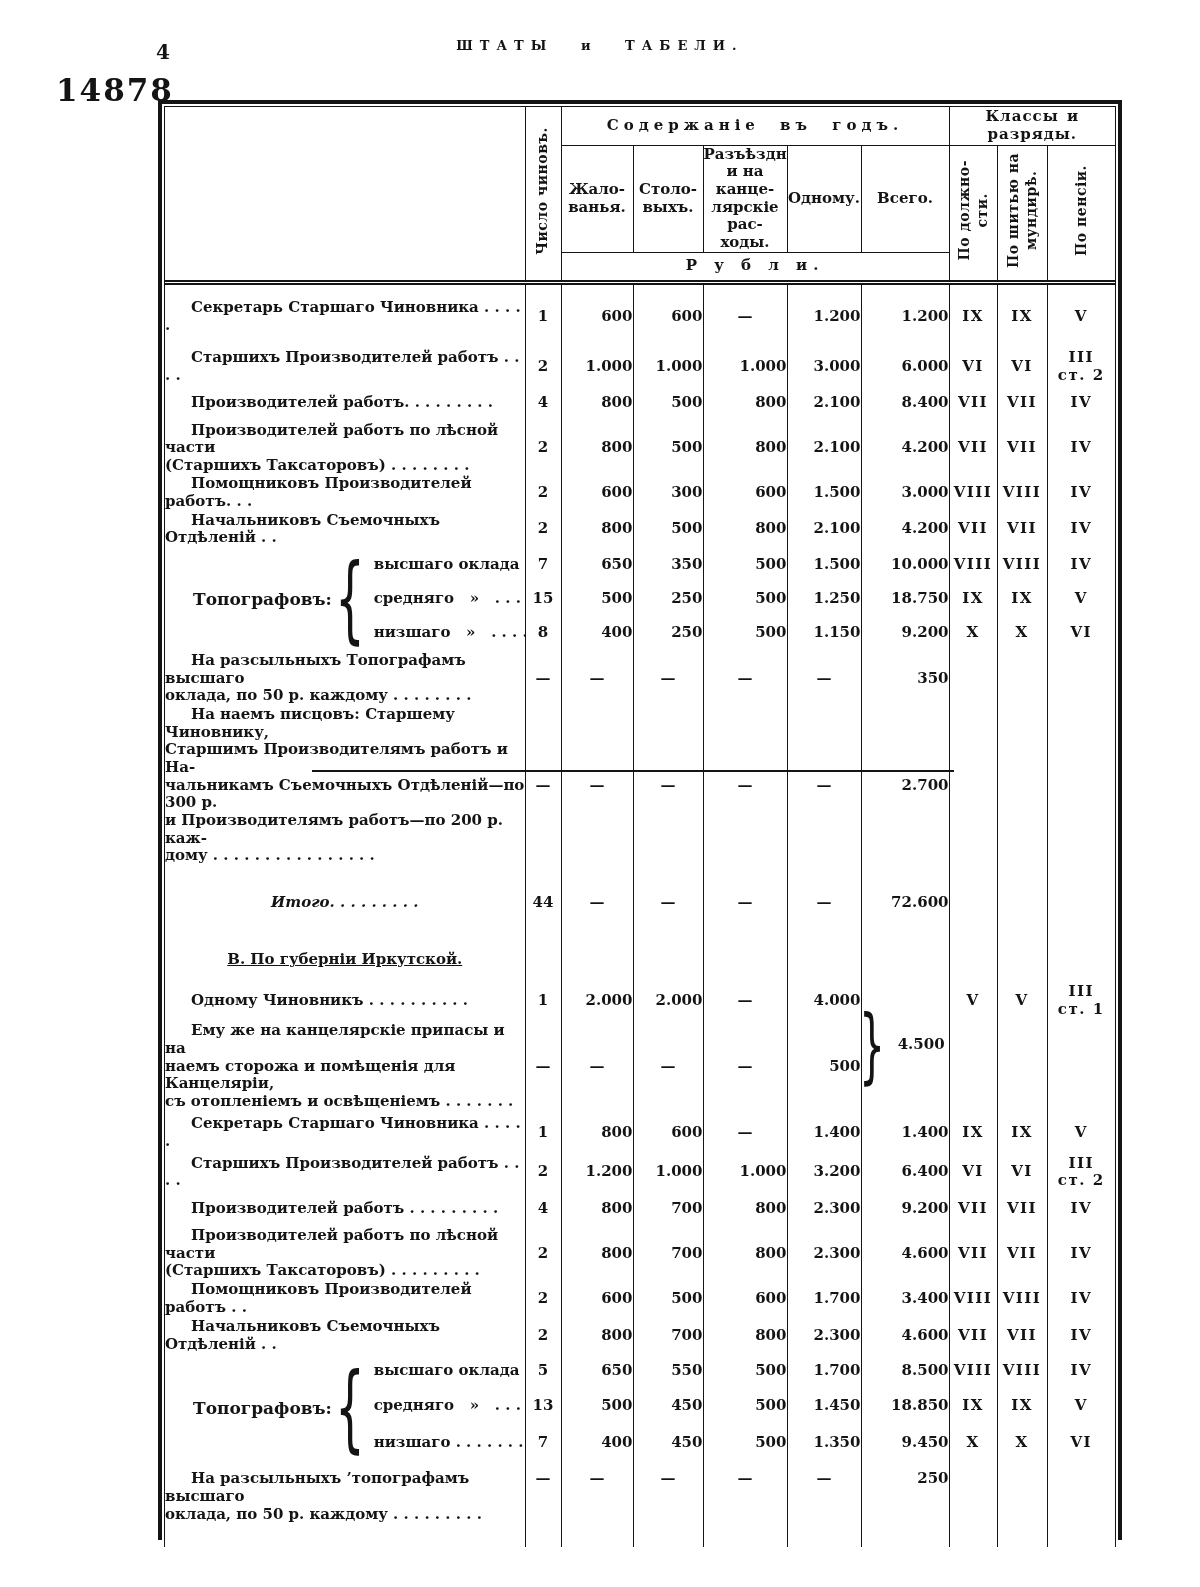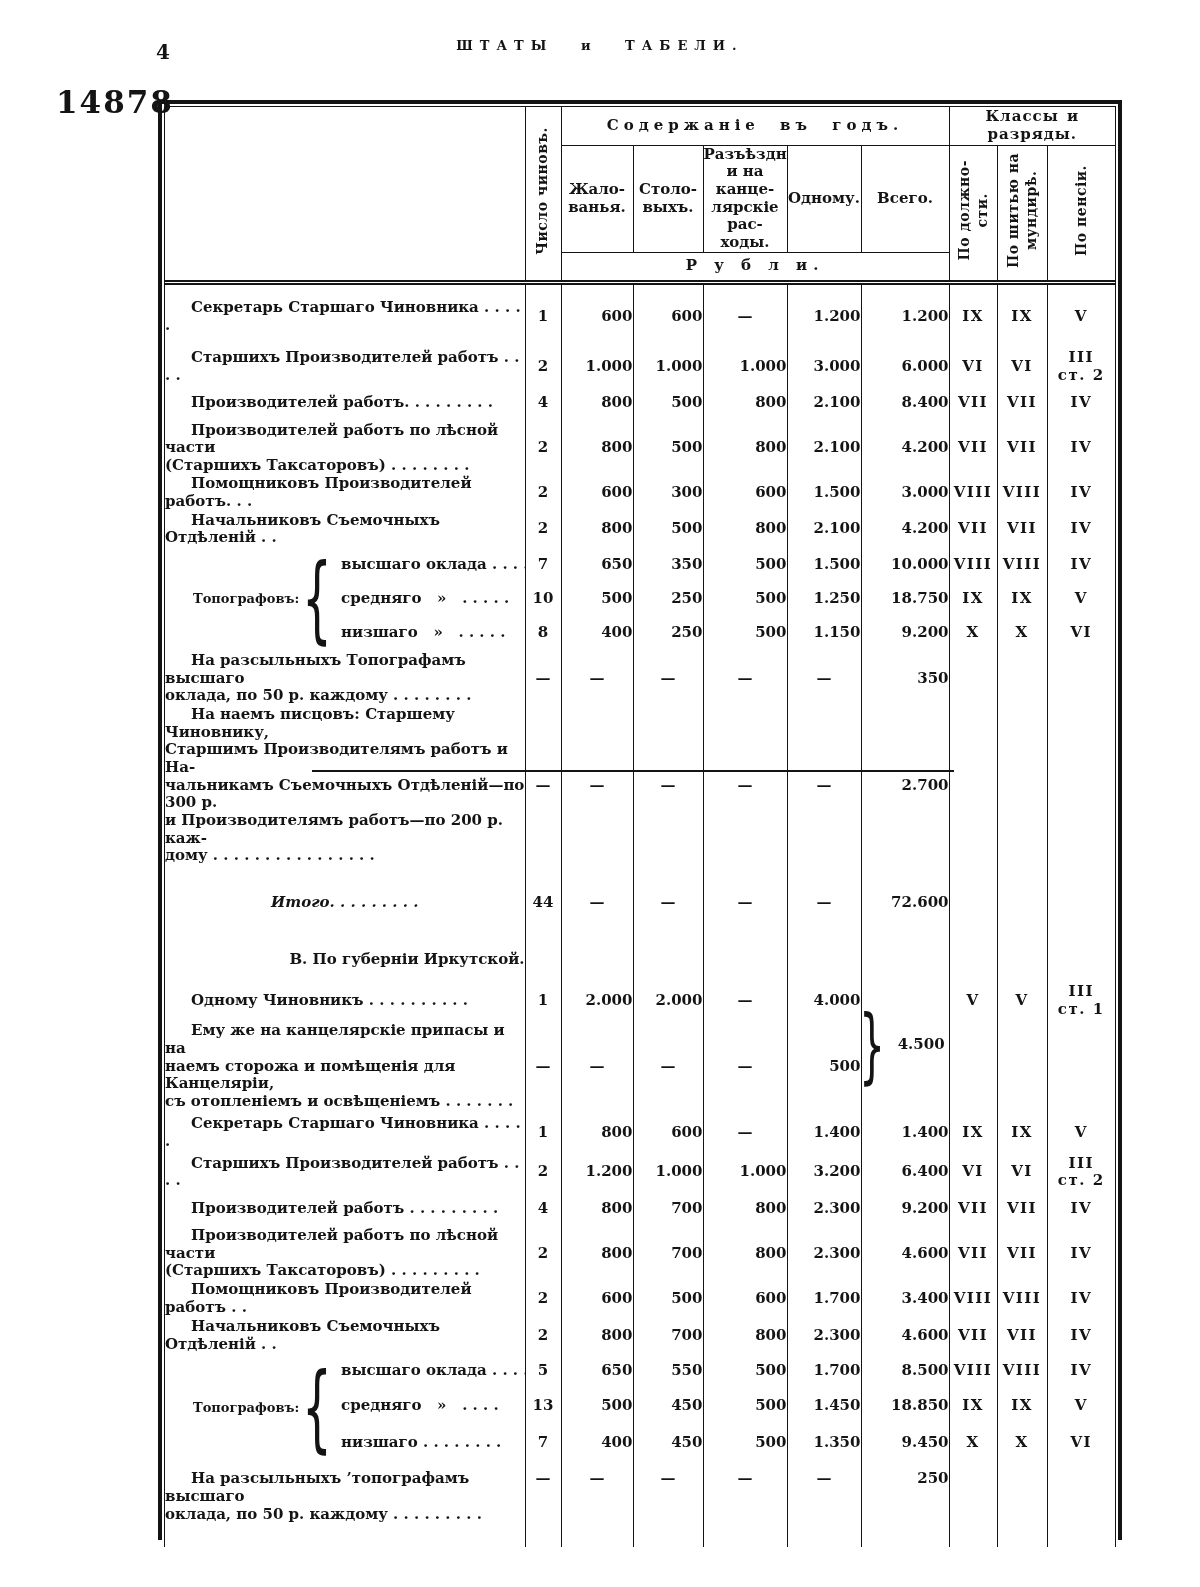--- a/index.html
+++ b/index.html
@@ -4,21 +4,21 @@
 <style>
   html,body { margin:0; padding:0; }
   body {
     width:1200px; height:1587px; background:#ffffff; color:#141414;
     font-family:"DejaVu Serif","DejaVu Sans",serif; font-weight:700;
     position:relative; overflow:hidden;
   }
   .page-num { position:absolute; left:156px; top:40px; font-size:20px; }
   .page-title { position:absolute; left:0; top:38px; width:1200px; text-align:center;
     font-size:13px; letter-spacing:7px; word-spacing:16px; }
-  .act-num { position:absolute; left:56px; top:84px; font-size:31px; letter-spacing:2px; }
+  .act-num { position:absolute; left:56px; top:72px; font-size:31px; letter-spacing:2px; }
 
   .frame { position:absolute; left:158px; top:100px; width:964px; height:1440px;
     box-sizing:border-box; border:4px solid #141414; border-bottom:none; }
   .inner { margin:2px 2px 0 2px; border:1px solid #141414; border-bottom:none; }
 
   table.t { border-collapse:collapse; table-layout:fixed; width:950px; }
   .t td { border-right:1px solid #141414; padding:0; vertical-align:middle;
     font-size:15px; line-height:1.18; overflow:hidden; }
   .t td.nr { border-right:none; }
 
@@ -33,27 +33,27 @@
     white-space:pre-line; font-size:14px; line-height:1.25; letter-spacing:0.5px; }
   .hrub { text-align:center; font-size:15px; letter-spacing:6px; }
   .dbl { border-bottom:5px double #141414; }
 
   
   .lbl { text-align:left; padding:0 6px 0 8px; text-indent:26px; white-space:pre-line; }
   .num { text-align:center; }
   .mny { text-align:right; padding-right:9px; }
   .dsh { text-align:center; }
   .cls { text-align:center; font-size:14px; white-space:pre-line; line-height:1.1; letter-spacing:1.5px; }
-  .sec { text-align:right; font-size:15.5px; }
+  .sec { text-align:center; font-size:15.5px;text-decoration:underline; }
   .itg { text-align:center; text-indent:0;font-style:italic; }
   tr.vtop > td { vertical-align:top; padding-top:8px; }
 
   
   .topo { display:flex; align-items:center; height:100%; padding-left:28px; }
-  .tname { font-size:13px; white-space:nowrap; }
+  .tname { font-size:17px; white-space:nowrap; }
   .brl { font-family:"DejaVu Sans",sans-serif; font-weight:400; font-size:94px;
     line-height:0.9; transform:scaleX(0.5); margin:0 -12px; }
   .titems { flex:1; display:flex; flex-direction:column; justify-content:center; }
   .titem { display:flex; align-items:center; padding-left:6px; font-size:15px; white-space:pre; }
 
   
   .mrg { display:flex; align-items:center; height:100%; }
   .brr { font-family:"DejaVu Sans",sans-serif; font-weight:400; font-size:82px;
     line-height:0.9; transform:scaleX(0.5); margin-left:-16px; }
   .mval { flex:1; text-align:center; padding-right:4px; font-size:15px; }
@@ -203,21 +203,21 @@
           <td class="mny">650</td>
           <td class="mny">350</td>
           <td class="mny">500</td>
           <td class="mny">1.500</td>
           <td class="mny">10.000</td>
           <td class="cls">VIII</td>
           <td class="cls">VIII</td>
           <td class="cls nr">IV</td>
         </tr>
         <tr style="height:33px">
-          <td class="num">10</td>
+          <td class="num">15</td>
           <td class="mny">500</td>
           <td class="mny">250</td>
           <td class="mny">500</td>
           <td class="mny">1.250</td>
           <td class="mny">18.750</td>
           <td class="cls">IX</td>
           <td class="cls">IX</td>
           <td class="cls nr">V</td>
         </tr>
         <tr style="height:36px">

